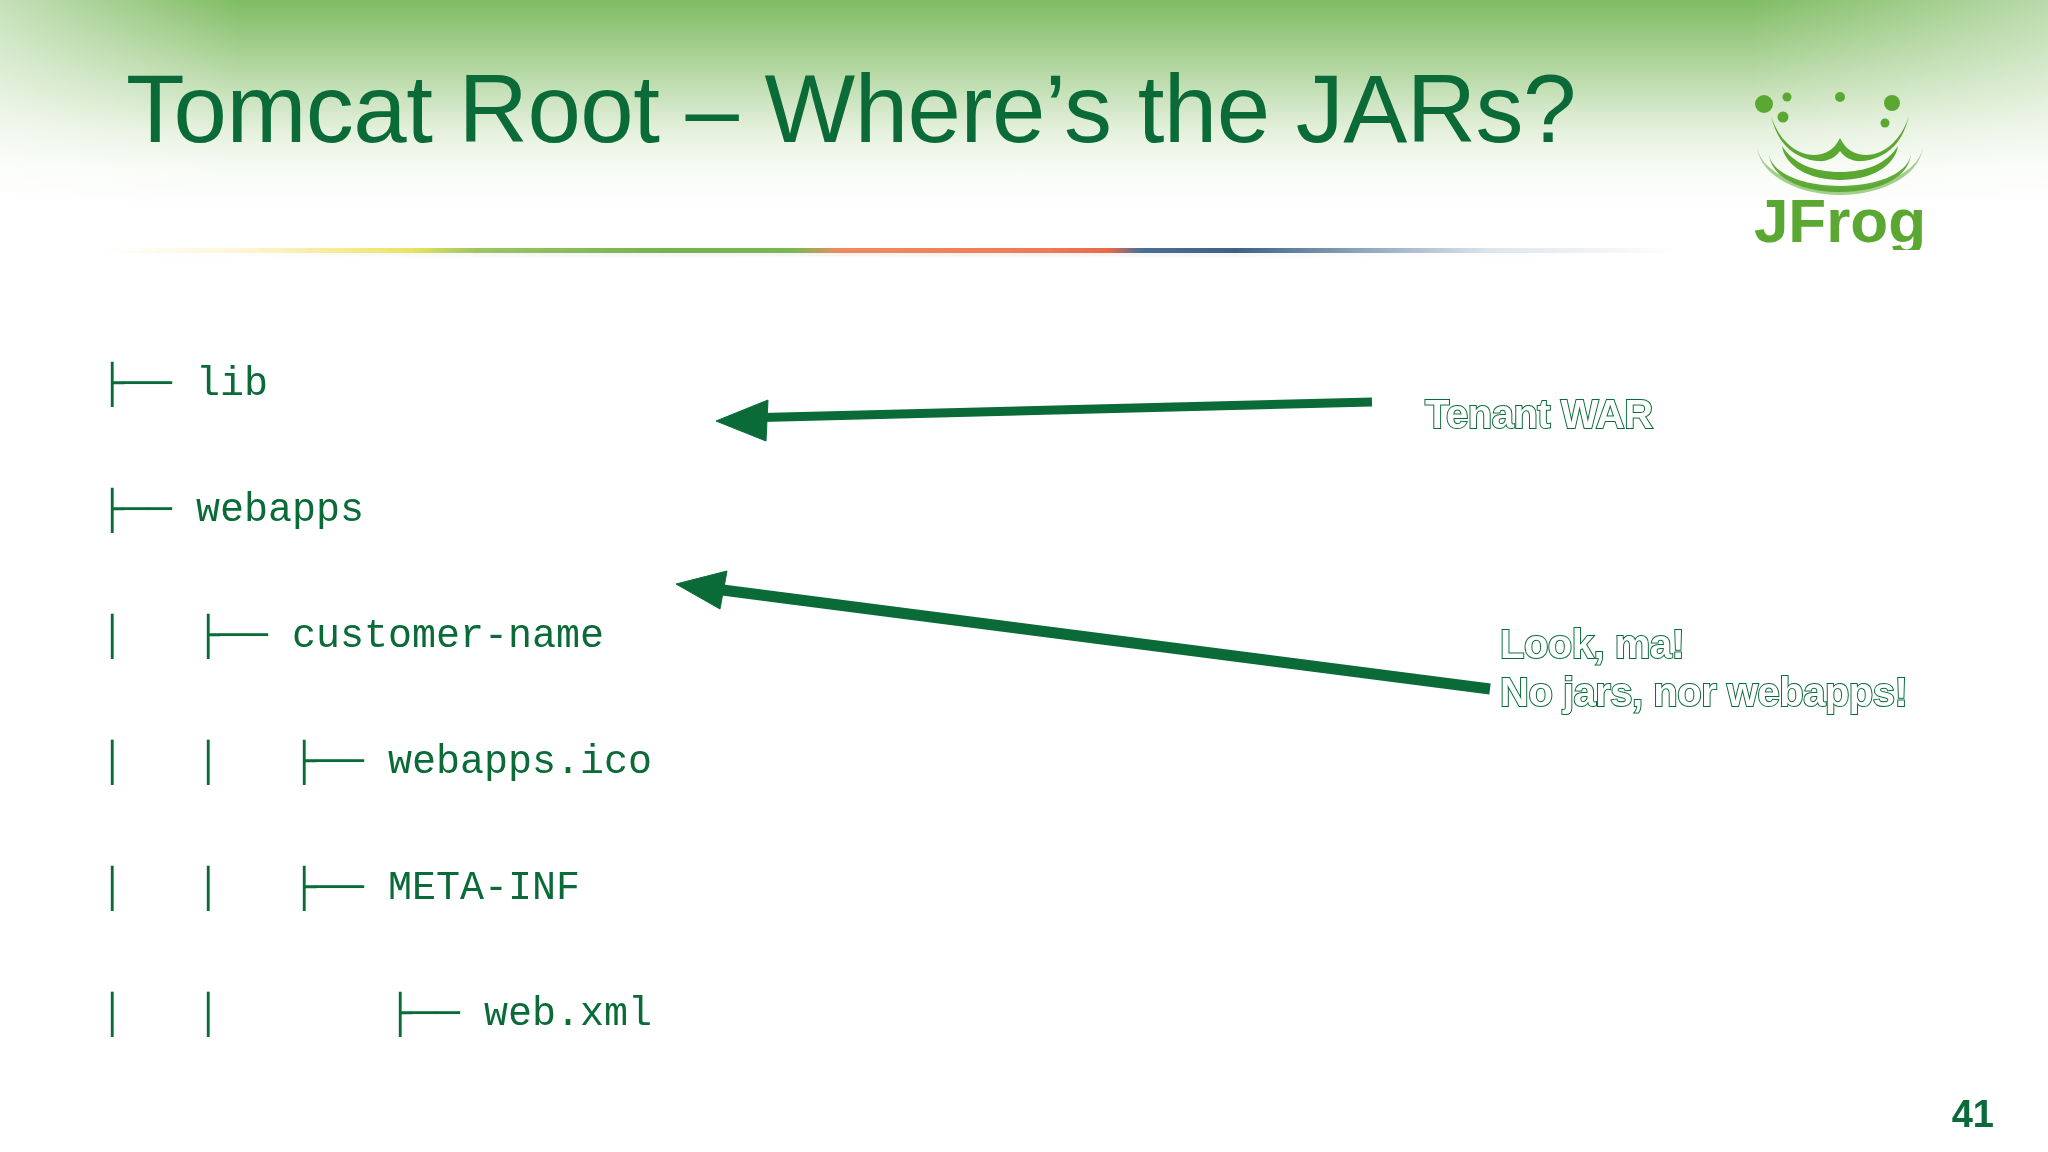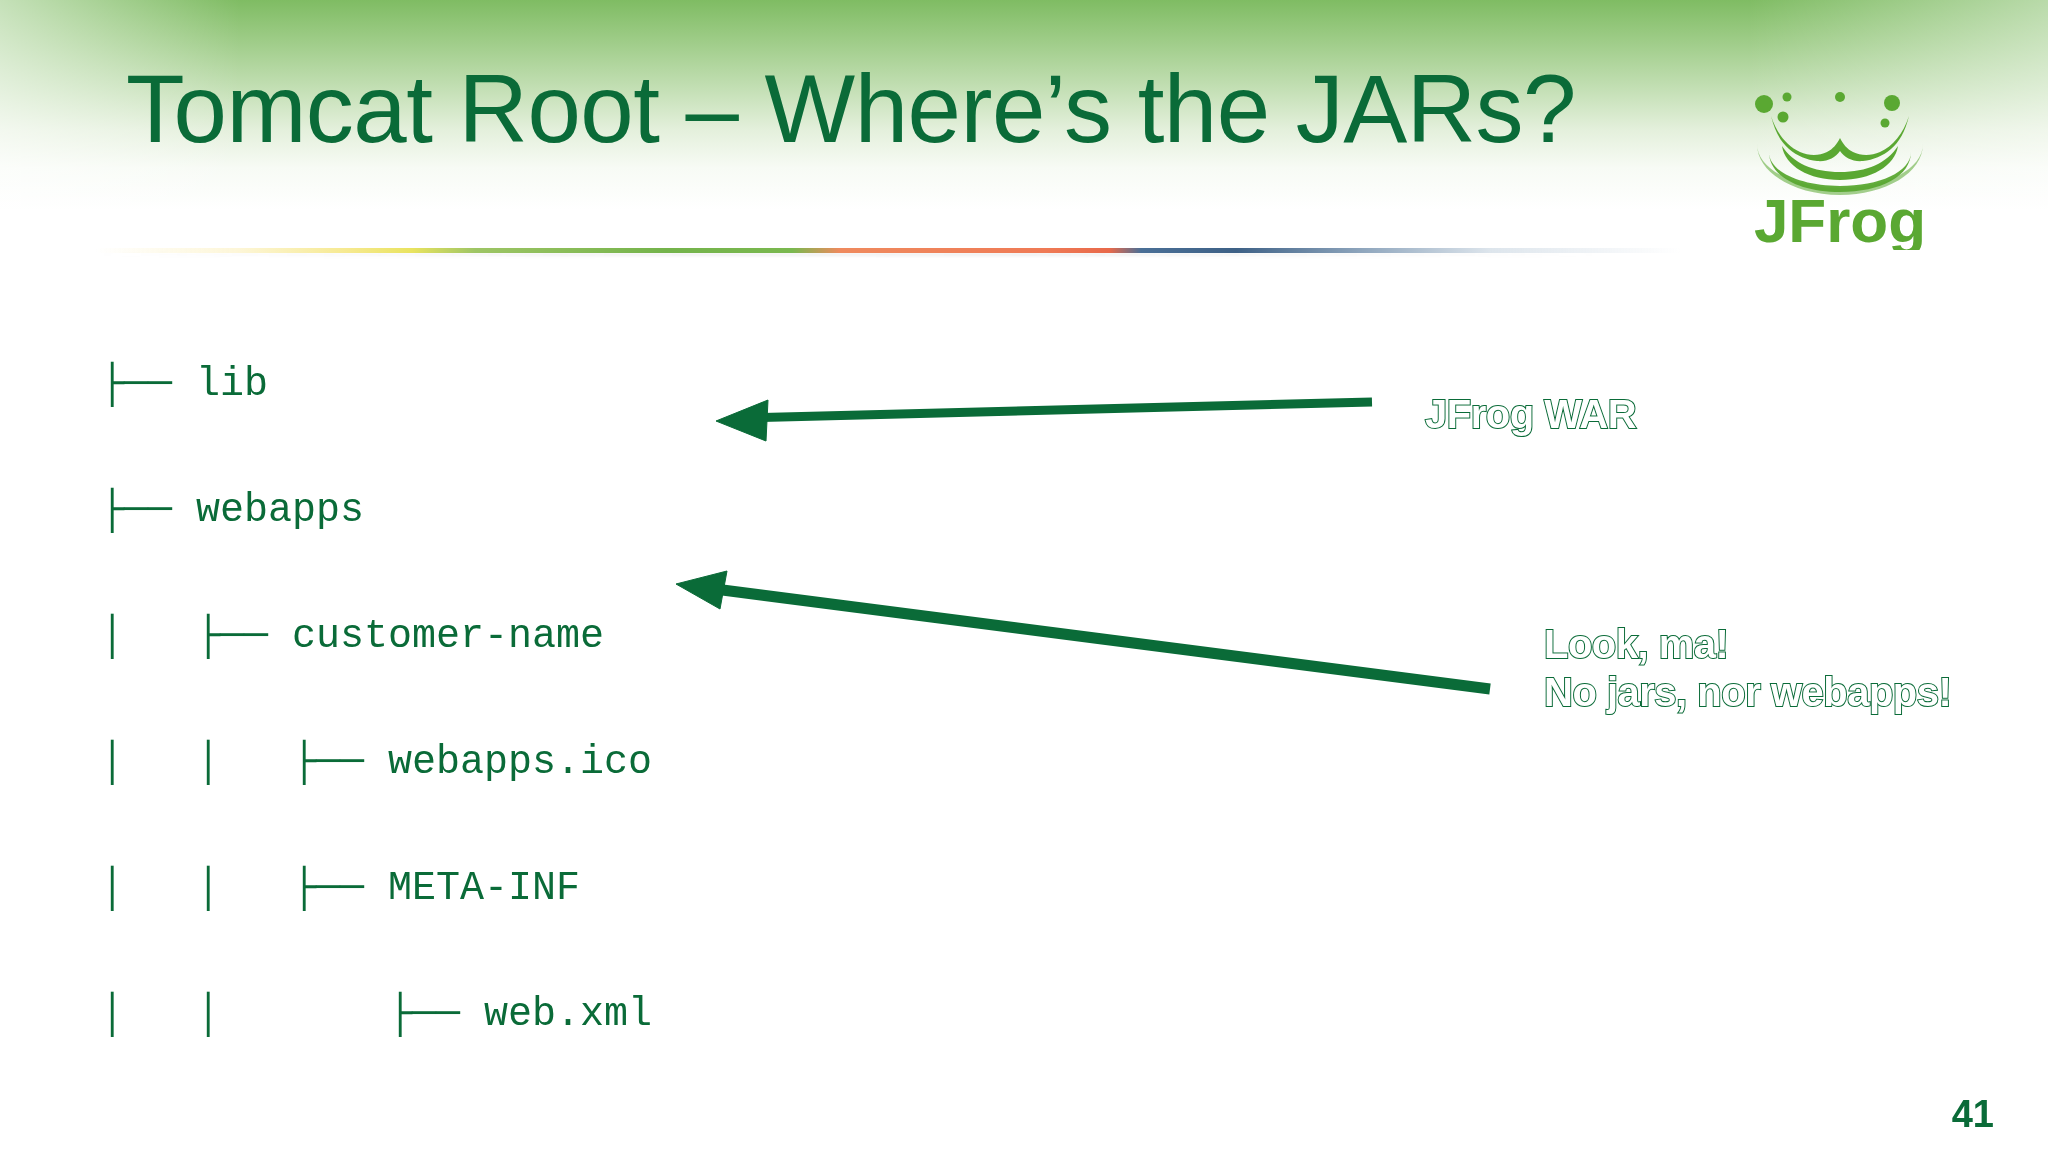--- a/index.html
+++ b/index.html
@@ -91,21 +91,21 @@
     font-size:40px;
     line-height:48px;
     font-weight:700;
     color:#ffffff;
     -webkit-text-stroke:2px #0a6b38;
     paint-order:stroke fill;
     white-space:nowrap;
     letter-spacing:-0.5px;
   }
   #annot-tenant{left:1425px;top:390px;}
-  #annot-nojars{left:1500px;top:620px;margin-left:44px;}
+  #annot-nojars{left:1500px;top:620px;}
   #annot-nojars .l2{display:block;}
 
   
   .arrows{position:absolute;left:0;top:0;width:2048px;height:1152px;pointer-events:none;}
 
   
   .pagenum{
     position:absolute;right:54px;bottom:16px;
     font-size:38px;font-weight:700;color:#0a6b38;
     font-family:"Liberation Sans", sans-serif;
@@ -182,21 +182,21 @@
         <line x1="1372" y1="402" x2="745" y2="418" stroke-width="9"></line>
         <polygon points="716,421 768,400 766,441"></polygon>
       </g>
       <g>
         <line x1="1490" y1="689" x2="707" y2="588" stroke-width="11"></line>
         <polygon points="676,584 727,571 720,609"></polygon>
       </g>
     </g>
   </svg>
 
-  <div class="annot" id="annot-tenant">JFrog WAR</div>
+  <div class="annot" id="annot-tenant">Tenant WAR</div>
 
   <div class="annot" id="annot-nojars">
     <span class="l1">Look, ma!</span>
     <span class="l2">No jars, nor webapps!</span>
   </div>
 
   <div class="pagenum">41</div>
 
 </div>
 

